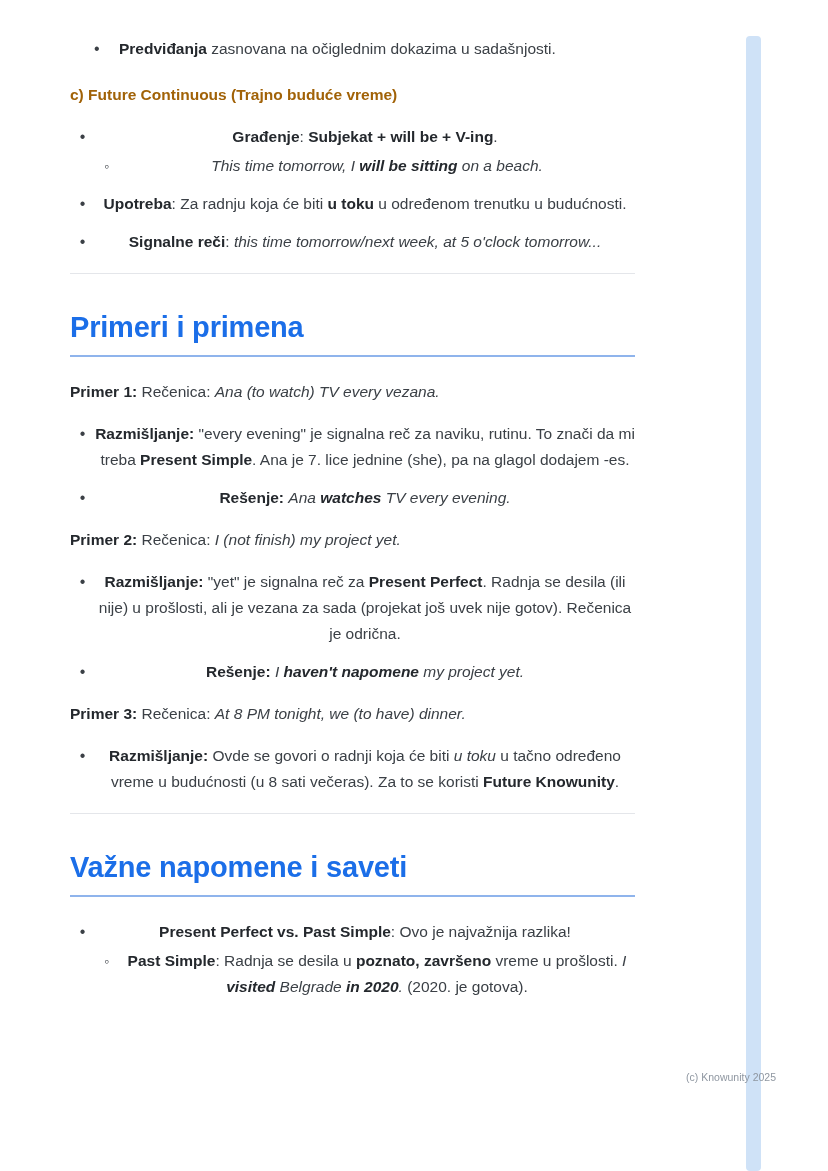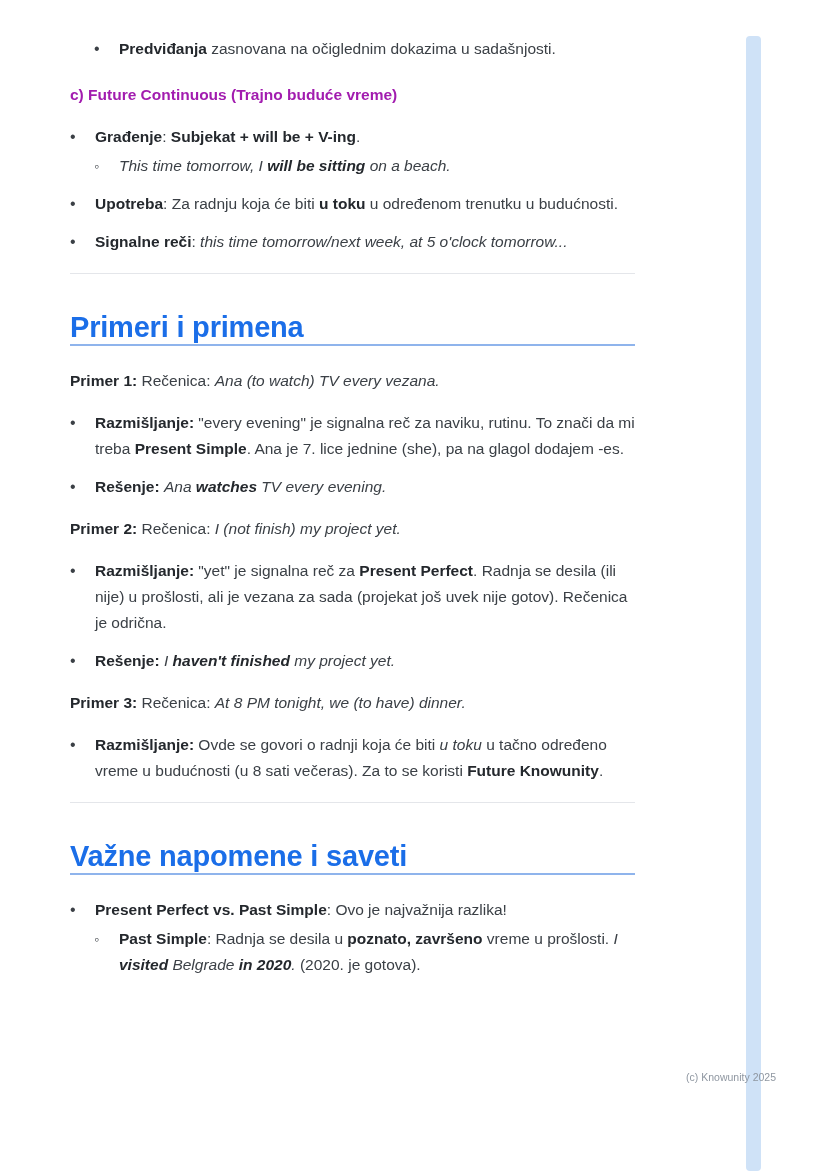--- a/index.html
+++ b/index.html
@@ -24,42 +24,43 @@
     font-size: 15.5px;
     line-height: 26px;
   }
 
   
   .s-b  { font-weight: 700; color: #24282d; }
   .s-i  { font-style: italic; }
   .s-bi { font-weight: 700; font-style: italic; color: #24282d; margin-top: 27px; }
 
   
-  .list { margin: 0 0 10px; }
+  .list { margin: 0 0 10px; text-align: center; }
   .li { display: flex; margin: 0 0 12px; }
   .li.tight { margin-bottom: 3px; }
   .li.mb-lg { margin-bottom: 20px; }
   .li.lvl2 { padding-left: 24px; }
   .marker { flex: 0 0 25px; }
   .marker.disc::before { content: "\2022"; font-size: 16px; }
   .marker.circle::before { content: "\25E6"; font-size: 14px; }
   .li-text { flex: 1 1 auto; }
 
   .para { margin: 16px 0 16px; }
-  .bold-para { margin: 20px 0 16px; font-weight: 700; color: #a21caf; }
+  .bold-para { margin: 20px 0 16px; font-weight: 700; color: #a16207; }
 
   .rule { border: 0; border-top: 1px solid #e4e6ea; margin: 18px 0 0; }
 
   .h2 {
     margin: 36px 0 22px;
     font-size: 29px;
     line-height: 34px;
     font-weight: 700;
     color: #1b6ee8;
     letter-spacing: -0.2px;
+    padding-bottom: 11px;
     border-bottom: 2px solid #8fb4ec;
   }
 
   .edge-bar {
     position: absolute;
     top: 36px;
     right: 67px;
     width: 15px;
     height: 1135px;
     background: #cfe2f7;
@@ -125,21 +126,21 @@
 
     <p class="para"><span class="s-b">Primer 2:</span><span> Rečenica: </span><span class="s-i">I (not finish) my project yet.</span></p>
 
     <div class="list">
       <div class="li lvl1">
         <span class="marker disc"></span>
         <div class="li-text"><span class="s-b">Razmišljanje:</span><span> "yet" je signalna reč za </span><span class="s-b">Present Perfect</span><span>. Radnja se desila (ili nije) u prošlosti, ali je vezana za sada (projekat još uvek nije gotov). Rečenica je odrična.</span></div>
       </div>
       <div class="li lvl1">
         <span class="marker disc"></span>
-        <div class="li-text"><span class="s-b">Rešenje:</span><span> </span><span class="s-i">I </span><span class="s-bi">haven't finished</span><span class="s-i"> my project yet.</span></div>
+        <div class="li-text"><span class="s-b">Rešenje:</span><span> </span><span class="s-i">I </span><span class="s-bi">haven't napomene</span><span class="s-i"> my project yet.</span></div>
       </div>
     </div>
 
     <p class="para"><span class="s-b">Primer 3:</span><span> Rečenica: </span><span class="s-i">At 8 PM tonight, we (to have) dinner.</span></p>
 
     <div class="list">
       <div class="li lvl1">
         <span class="marker disc"></span>
         <div class="li-text"><span class="s-b">Razmišljanje:</span><span> Ovde se govori o radnji koja će biti </span><span class="s-i">u toku</span><span> u tačno određeno vreme u budućnosti (u 8 sati večeras). Za to se koristi </span><span class="s-b">Future Knowunity</span><span>.</span></div>
       </div>

